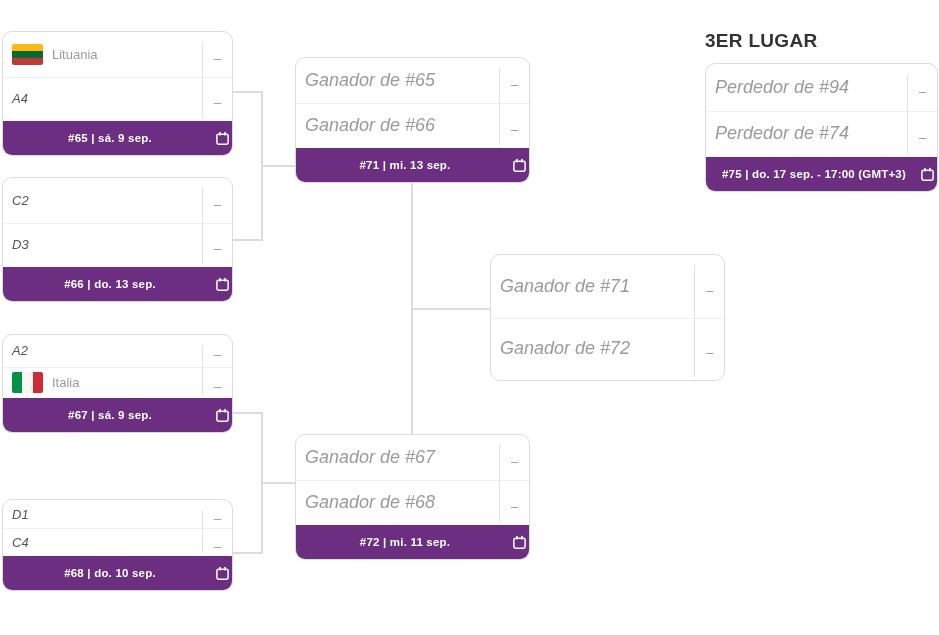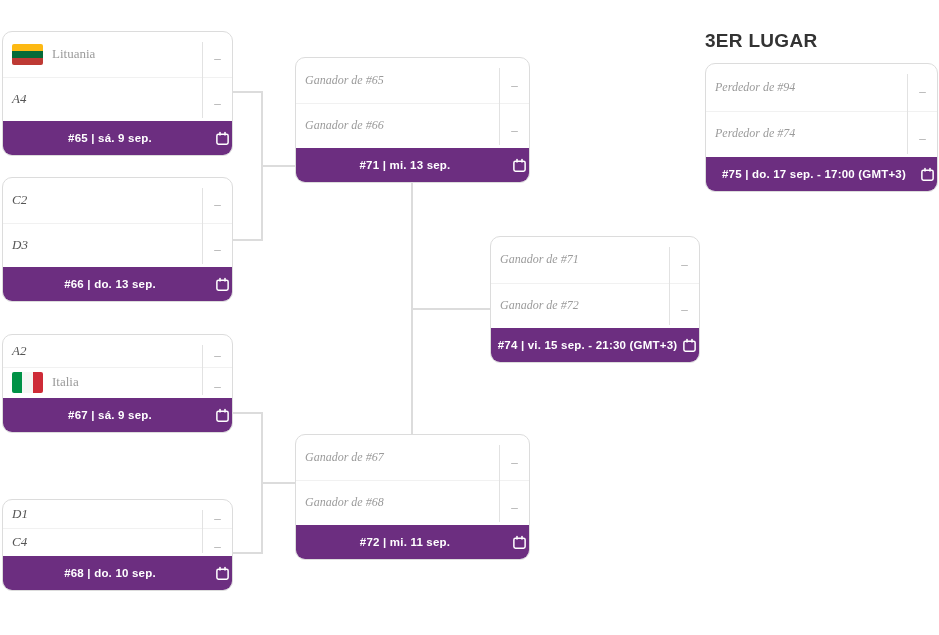--- a/index.html
+++ b/index.html
@@ -2,31 +2,31 @@
 <html><head>
 <meta charset="utf-8">
 <style>
   html,body { margin:0; padding:0; background:#ffffff; font-family:"Liberation Sans","DejaVu Sans",sans-serif; }
   .stage { position:relative; width:939px; height:635px; background:#ffffff; overflow:hidden;text-align:center; }
 
   .line { position:absolute; background:#dcdcdc; }
 
   .card { position:absolute; background:#fff; border:1px solid #dcdcdc; border-radius:10px;
           box-sizing:border-box; display:flex; flex-direction:column; }
-  .body { position:relative; flex:1; display:flex; flex-direction:column; min-height:0;font-family:Liberation Serif, serif; }
+  .body { position:relative; flex:1; display:flex; flex-direction:column; min-height:0; }
   .row { flex:1; display:flex; align-items:center; padding-left:9px; padding-right:36px; min-height:0; }
   .row-divider { position:absolute; left:0; right:0; top:50%; height:1px; background:#f1f1f1; }
   .score-divider { position:absolute; top:10px; bottom:3px; right:29px; width:1px; background:#e2e2e2; }
   .scores { position:absolute; top:0; bottom:0; right:0; width:29px; display:flex; flex-direction:column; }
   .scores .dash { flex:1; display:flex; align-items:center; justify-content:center;
                   color:#999; font-size:13px; padding-top:8px; box-sizing:border-box; }
 
   .label { font-size:13px; color:#9b9b9b; white-space:nowrap; }
   .label.seed { font-style:italic; color:#555; }
-  .label.ph   { font-style:italic; color:#9b9b9b; font-size:12px; }
+  .label.ph   { font-style:italic; color:#9b9b9b; font-size:18px; }
 
   .flag { width:31px; height:21px; border-radius:2px; overflow:hidden; margin-right:9px;
           flex-shrink:0; display:inline-flex; }
   .flag i { flex:1; display:block; }
 
   .footer { height:34px; flex-shrink:0; background:#6c2e80; border-radius:0 0 9px 9px;
             display:flex; align-items:center; padding:0 2px; color:#fff; cursor:pointer; }
   .footer-text { flex:1; font-size:11.5px; font-weight:600; letter-spacing:.2px;
                  white-space:nowrap; overflow:hidden; }
   .cal { display:flex; align-items:center; }
@@ -217,45 +217,35 @@
       <span class="cal">
         <svg width="15" height="15" viewBox="0 0 24 24" fill="none" stroke="#ffffff" stroke-width="2.4" stroke-linecap="round">
             <rect x="3" y="5" width="18" height="16" rx="2.5"></rect>
             <line x1="8" y1="2.5" x2="8" y2="6.5"></line>
             <line x1="16" y1="2.5" x2="16" y2="6.5"></line>
           </svg>
       </span>
     </div>
   </div>
 
-  <div class="card" style="left:490px;top:236px;width:210px;height:127px">
+  <div class="card" style="left:490px;top:254px;width:235px;height:127px">
     <div class="body">
       <div class="row">
         <span class="label ph">Ganador de #71</span>
       </div>
       <div class="row">
         <span class="label ph">Ganador de #72</span>
       </div>
       <div class="row-divider"></div>
       <div class="score-divider"></div>
       <div class="scores">
         <span class="dash">–</span>
         <span class="dash">–</span>
       </div>
     </div>
-    <div class="footer">
-      <span class="footer-text">#74 | vi. 15 sep. - 21:30 (GMT+3)</span>
-      <span class="cal">
-        <svg width="15" height="15" viewBox="0 0 24 24" fill="none" stroke="#ffffff" stroke-width="2.4" stroke-linecap="round">
-            <rect x="3" y="5" width="18" height="16" rx="2.5"></rect>
-            <line x1="8" y1="2.5" x2="8" y2="6.5"></line>
-            <line x1="16" y1="2.5" x2="16" y2="6.5"></line>
-          </svg>
-      </span>
-    </div>
   </div>
 
   <div class="card" style="left:705px;top:63px;width:233px;height:129px">
     <div class="body">
       <div class="row">
         <span class="label ph">Perdedor de #94</span>
       </div>
       <div class="row">
         <span class="label ph">Perdedor de #74</span>
       </div>

